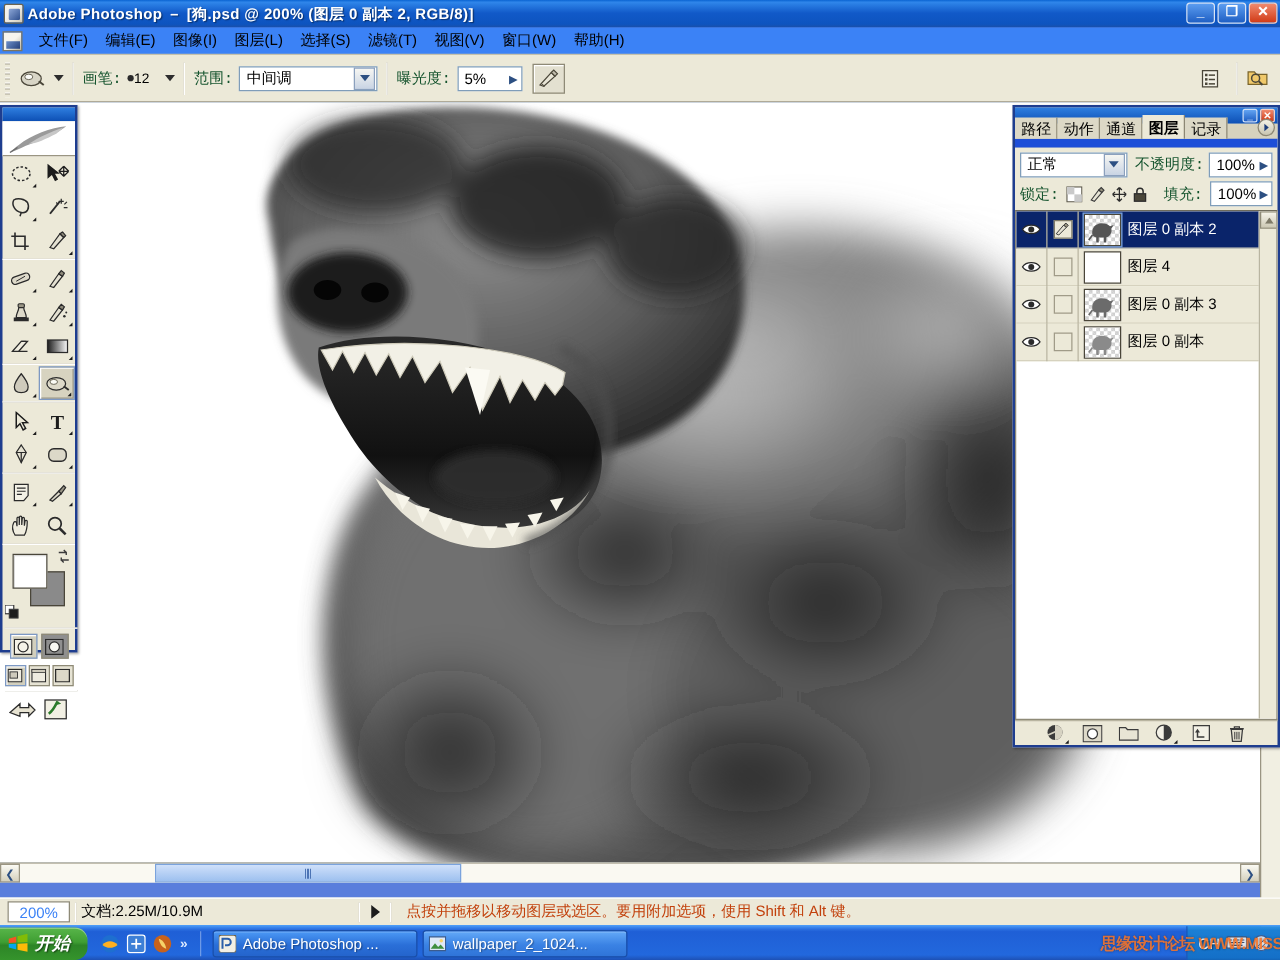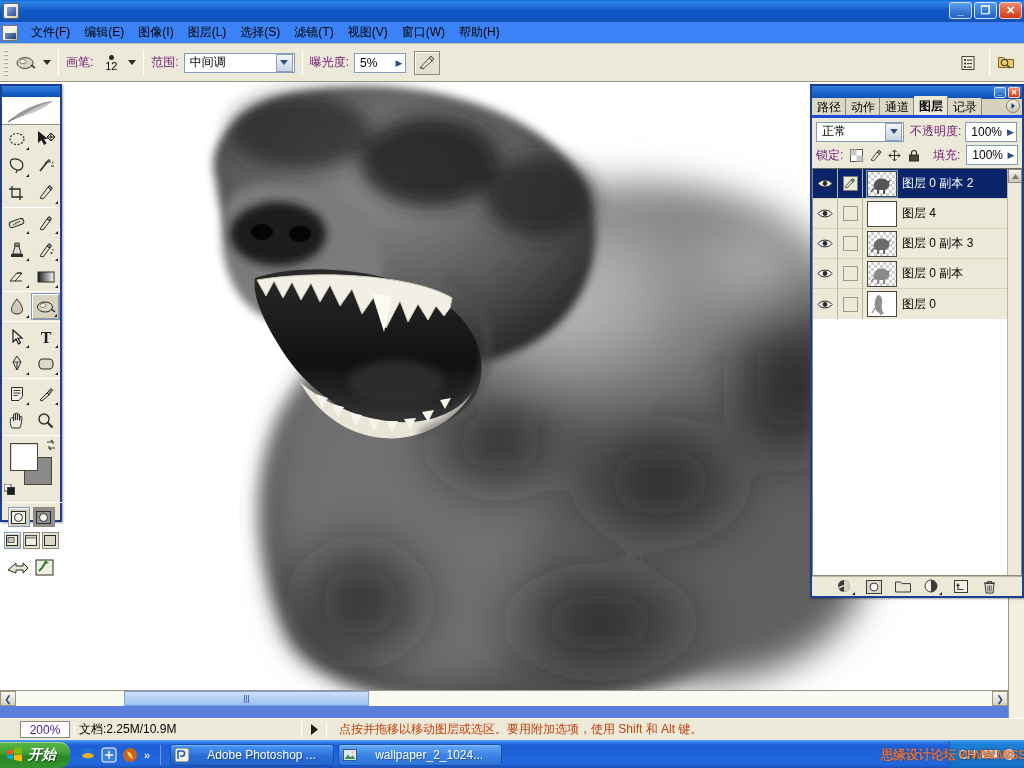--- a/index.html
+++ b/index.html
@@ -74,22 +74,22 @@
     width:8px; height:30px; margin:0 3px 0 2px; flex:none;
     background-image:repeating-linear-gradient(180deg,#fff 0 1px,#a8a390 1px 2px,transparent 2px 4px);
     background-position:2px 2px; background-repeat:repeat-y; background-size:4px 4px;
   }
   .opt-toolicon {
     width:26px; height:24px; display:flex; align-items:center; justify-content:center;
     flex:none;
   }
   .tri-down { width:0; height:0; border-left:4px solid transparent; border-right:4px solid transparent; border-top:5px solid #2d2d2d; }
   .opt-sep { width:1px; height:26px; background:#a9a48f; border-right:1px solid #fff; margin:0 7px; flex:none; }
-  .opt-label { color:#701a75; font-size:12px; white-space:nowrap; margin-right:5px; }
-  .brush-preview { display:flex; flex-direction:column; align-items:center; width:26px; margin-right:4px; }
+  .opt-label { color:#14532d; font-size:12px; white-space:nowrap; margin-right:5px;font-family:Liberation Mono, monospace; }
+  .brush-preview { display:flex; flex-direction:row; align-items:center; width:26px; margin-right:4px; }
   .brush-dot { width:5px; height:5px; border-radius:50%; background:#2b2b2b; margin-bottom:1px; }
   .brush-num { font-size:11px; color:#000; line-height:10px; }
   .combo {
     height:20px; min-width:84px; background:#fff; border:1px solid #7f9db9;
     display:flex; align-items:center; justify-content:space-between;
     padding:0 0 0 5px; font-size:12px; color:#000;
   }
   .combo .arrowbox {
     width:17px; height:18px; margin:0 1px 0 2px; flex:none;
     background:linear-gradient(180deg,#f6f6f2,#c9d4e4);
@@ -175,21 +175,21 @@
   }
   .lp-title {
     height:13px; background:linear-gradient(180deg,#2f7fe0,#0d4fb4);
     display:flex; align-items:center; justify-content:flex-end; padding-right:2px; gap:2px;
   }
   .lp-wbtn { width:12px; height:11px; border:1px solid #cfe0f7; border-radius:2px;
     background:linear-gradient(180deg,#63a4f2,#1f5fc4); display:flex; align-items:center; justify-content:center;
     color:#fff; font-size:8px; font-weight:bold; line-height:1; }
   .lp-wbtn.close { background:linear-gradient(180deg,#f08a6e,#d13a16); border-color:#f6d2c6; }
   .lp-tabs { height:19px; display:flex; align-items:flex-end; background:#d6d2be;
-    border-bottom:3px solid #1d4ed8; position:relative; }
+    border-bottom:7px solid #1d4ed8; position:relative; }
   .lp-tab {
     height:17px; padding:1px 4px 0 5px; font-size:12px; color:#000; white-space:nowrap;
     background:#dcd8c6; border-right:1px solid #8c8774; display:flex; align-items:center;
   }
   .lp-tab.active { background:#ece9d8; height:19px; font-weight:bold;text-align:center; }
   .lp-tabarrow { position:absolute; right:2px; bottom:2px; width:14px; height:14px; border-radius:50%;
     background:linear-gradient(180deg,#f3f1e6,#c9c5b1); border:1px solid #8c8774;
     display:flex; align-items:center; justify-content:center; }
   .lp-row1 { height:25px; display:flex; align-items:center; padding:2px 4px 0 4px; gap:4px; }
   .lp-row2 { height:24px; display:flex; align-items:center; padding:0 4px; gap:4px; }
@@ -235,22 +235,22 @@
     background-image:repeating-linear-gradient(90deg,#4c74b5 0 1px,transparent 1px 2px); }
   .doc-vscroll { position:absolute; left:1008px; top:82px; width:16px; height:624px;
     background:#f1efe2; border-left:1px solid #9a9582; }
 
   
   .statusbar {
     position:absolute; left:0; top:718px; width:1024px; height:22px;
     background:#ece9d8; border-top:1px solid #fff; display:flex; align-items:center;
   }
   .sb-zoom {
-    width:50px; height:17px; margin-left:20px; background:#fff; border:1px solid #8e8a77;
-    display:flex; align-items:center; justify-content:center; font-size:12px; color:#4c1d95; flex:none;
+    width:50px; height:17px; margin-left:6px; background:#fff; border:1px solid #8e8a77;
+    display:flex; align-items:center; justify-content:center; font-size:12px; color:#3b82f6; flex:none;
   }
   .sb-sep { width:1px; height:16px; background:#a8a390; border-right:1px solid #fff; margin:0 4px; flex:none; }
   .sb-doc { font-size:12px; color:#000; white-space:nowrap; min-width:218px; }
   .sb-play { width:16px; display:flex; align-items:center; justify-content:center; }
   .sb-hint { font-size:12px; color:#c2410c; white-space:nowrap; margin-left:8px; }
 
   
   .taskbar {
     position:absolute; left:0; top:740px; width:1024px; height:28px;
     background:linear-gradient(180deg,#3f92f5 0%,#2b6fe0 9%,#1f5fd6 16%,#2268dd 85%,#1d51b5 100%);
@@ -267,21 +267,21 @@
   .start-text { color:#fff; font-weight:bold; font-style:italic; font-size:14px;
     text-shadow:1px 1px 1px rgba(0,0,0,.45); }
   .ql { display:flex; align-items:center; gap:5px; padding:0 4px; height:24px; }
   .ql-ico { width:16px; height:16px; border-radius:2px; flex:none; }
   .ql-chev { color:#dbe9ff; font-size:11px; font-weight:bold; margin-left:1px; }
   .ql-sep { width:1px; height:20px; background:rgba(255,255,255,.35); margin:0 5px; }
   .task-btn {
     height:22px; margin-right:4px; padding:0 8px 0 4px; min-width:164px;
     background:linear-gradient(180deg,#4d9af6,#2a6fd8 55%,#2464cc);
     border:1px solid #1a4fa8; border-radius:3px;
-    display:flex; align-items:center; gap:18px;
+    display:flex; align-items:center; gap:5px;
     box-shadow:inset 0 1px 0 rgba(255,255,255,.25);
   }
   .task-btn .tb-ico { width:14px; height:14px; flex:none; border-radius:2px; }
   .task-btn .tb-label { color:#fff; font-size:12px; white-space:nowrap; overflow:hidden; text-shadow:1px 1px 1px rgba(0,0,0,.35); }
   .tray {
     margin-left:auto; height:28px; padding:0 6px 0 9px; display:flex; align-items:center; gap:5px;
     background:linear-gradient(180deg,#2f93e6 0%,#1b7fd4 12%,#1470c8 90%,#125eb0 100%);
     border-left:1px solid #1a5bb8; position:relative;
   }
   .tray-text { color:#fff; font-size:12px; text-shadow:1px 1px 1px rgba(0,0,0,.4); }
@@ -294,20 +294,21 @@
     text-shadow:0 0 2px rgba(0,0,0,.4);
   }
 </style>
 </head>
 <body>
 
 <div id="app">
 
   <div class="titlebar">
     <div class="title-ico"></div>
+    <div class="title-text">Adobe Photoshop － [狗.psd @ 200% (图层 0 副本 2, RGB/8)]</div>
     <div class="winbtns">
       <div class="wbtn">
           <span>_</span>
         </div>
       <div class="wbtn">
           <span>❐</span>
         </div>
       <div class="wbtn close">
           <span>✕</span>
         </div>
@@ -931,38 +932,20 @@
           <div class="lr-thumb">
             <div class="checker"></div>
             <svg width="28" height="24" viewBox="0 0 28 24" style="position:relative">
               <path d="M6 16 C 5 12, 7 8, 11 7 C 14 6, 18 7, 20 9 L23 8 L21 11 C 22 14, 20 17, 17 18 L17 22 L15 22 L15 18 L11 18 L11 22 L9 22 L9 18 C 7.5 17.6, 6.5 17, 6 16 Z" fill="#8a8a8a"></path>
               <path d="M6 16 L3 20" stroke="#8a8a8a" stroke-width="1.4"></path>
             </svg>
           </div>
           <div class="lr-name">图层 0 副本</div>
         </div>
 
-        <div class="layer-row" style="border-bottom:none">
-          <div class="lr-eye">
-            <svg width="16" height="11" viewBox="0 0 16 11">
-                <path d="M1 5.5 C 4 1, 12 1, 15 5.5 C 12 10, 4 10, 1 5.5 Z" fill="#fff" stroke="#2b2b2b" stroke-width="1"></path>
-                <circle cx="8" cy="5.5" r="2.4" fill="#2b2b2b"></circle>
-              </svg>
-          </div>
-          <div class="lr-link">
-            <div class="lr-linkbox"></div>
-          </div>
-          <div class="lr-thumb" style="background:#fff">
-            <svg width="28" height="24" viewBox="0 0 28 24">
-              <path d="M9 4 C 7 7, 6 12, 7 16 C 8 19, 10 21, 13 22 L16 22 C 14 19, 13 15, 14 11 C 15 7, 13 4, 11 3 Z" fill="#8e8e8e"></path>
-              <path d="M7 16 L4 21 M13 22 L12 23" stroke="#8e8e8e" stroke-width="1.2"></path>
-            </svg>
-          </div>
-          <div class="lr-name">图层 0</div>
-        </div>
 
       </div>
       <div class="lp-scroll">
         <div class="lp-scrollbtn">
           <svg width="7" height="5" viewBox="0 0 7 5">
               <path d="M3.5 0 L7 5 L0 5 Z" fill="#7e7a68"></path>
             </svg>
         </div>
       </div>
     </div>

